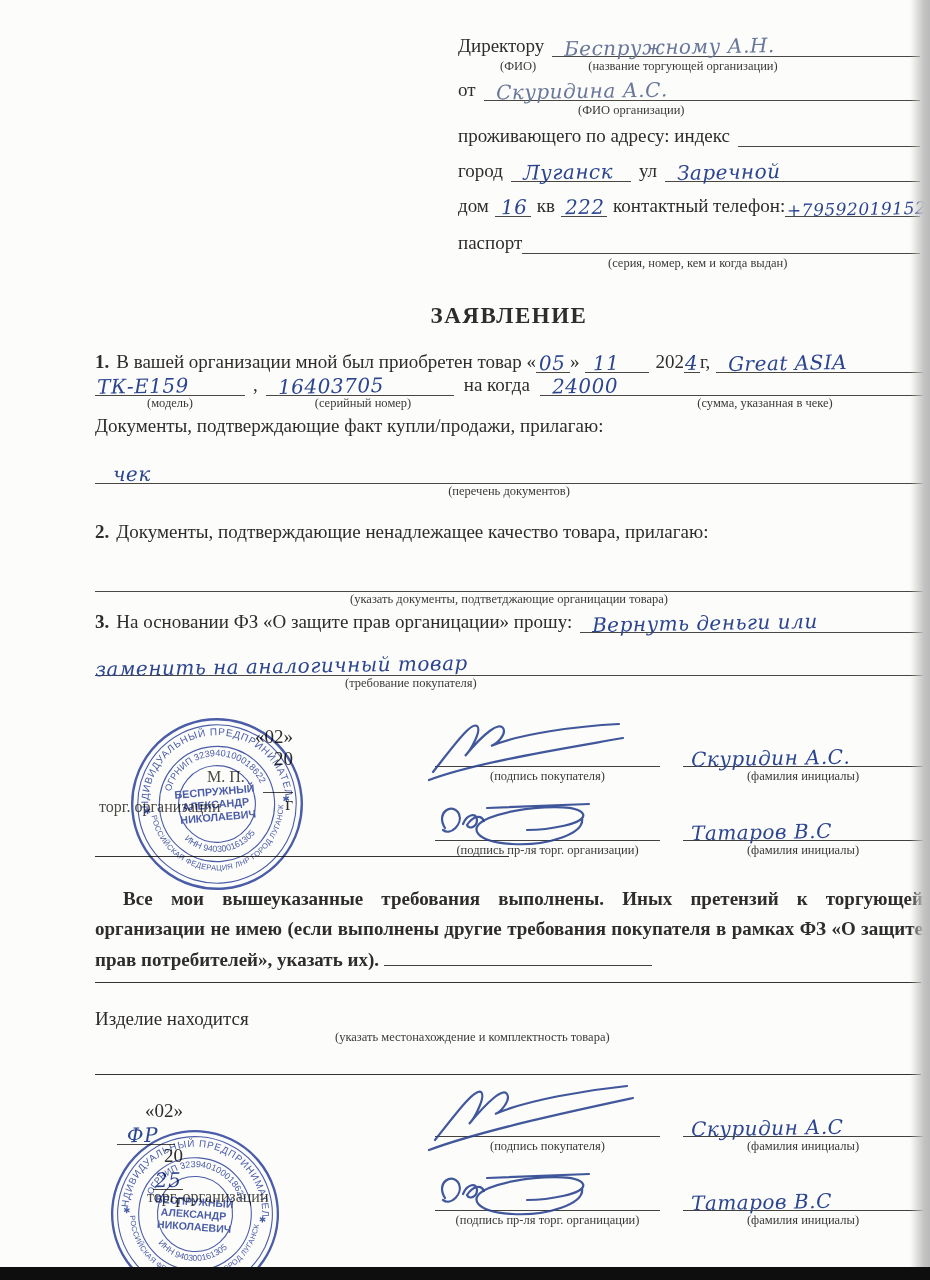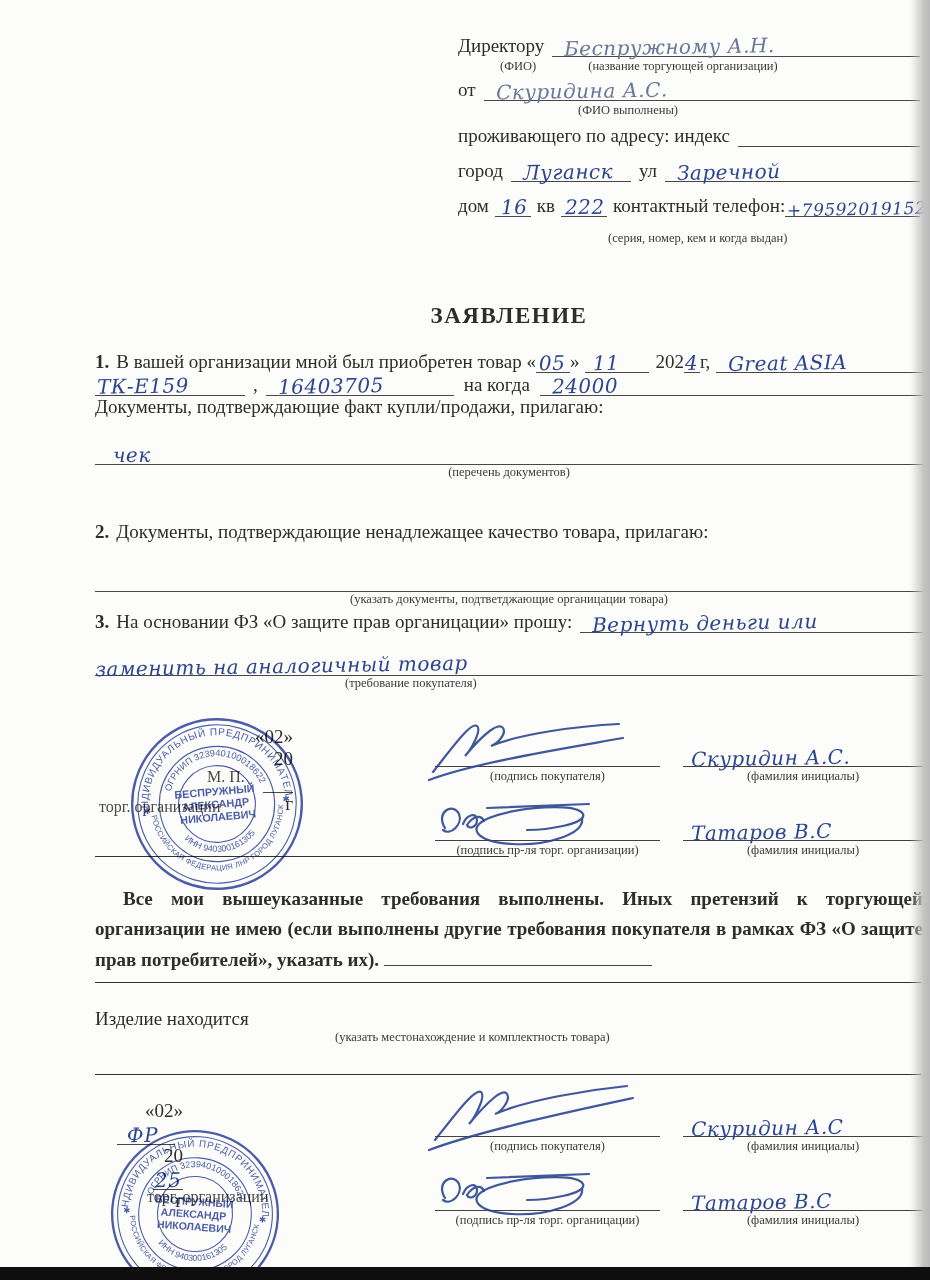--- a/index.html
+++ b/index.html
@@ -69,21 +69,21 @@
       <span class="sub" style="margin-left:42px">(ФИО)</span>
       <span class="sub" style="margin-left:52px">(название торгующей организации)</span>
     </div>
     <div class="row">
       <span class="lbl">от</span>
       <span class="ul grow" style="margin-left:8px">
         <span class="hw hw-gray">Скуридина А.С.</span>
       </span>
     </div>
     <div class="subrow" style="margin-bottom:6px">
-      <span class="sub" style="margin-left:120px">(ФИО выполнены)</span>
+      <span class="sub" style="margin-left:120px">(ФИО организации)</span>
     </div>
     <div class="row" style="margin-bottom:12px">
       <span class="lbl">проживающего по адресу:  индекс</span>
       <span class="ul grow" style="margin-left:8px"></span>
     </div>
     <div class="row" style="margin-bottom:12px">
       <span class="lbl">город</span>
       <span class="ul" style="width:120px;margin:0 8px">
         <span class="hw">Луганск</span>
       </span>
@@ -99,20 +99,24 @@
       </span>
       <span class="lbl">кв</span>
       <span class="ul" style="width:46px;margin:0 6px">
         <span class="hw" style="left:4px">222</span>
       </span>
       <span class="lbl">контактный телефон:</span>
       <span class="ul grow">
         <span class="hw hw-sm" style="left:2px">+79592019152</span>
       </span>
     </div>
+    <div class="row">
+      <span class="lbl">паспорт</span>
+      <span class="ul grow"></span>
+    </div>
     <div class="subrow">
       <span class="sub" style="margin-left:150px">(серия, номер, кем и когда выдан)</span>
     </div>
   </div>
 
   <div class="title">ЗАЯВЛЕНИЕ</div>
 
   <div class="sec" style="top:350px">
     <div class="row">
       <span class="num">1.</span>
@@ -138,20 +142,27 @@
         <span class="hw" style="left:2px">ТК-Е159</span>
       </span>
       <span class="lbl" style="margin:0 8px">,</span>
       <span class="ul" style="width:188px">
         <span class="hw">16403705</span>
       </span>
       <span class="lbl" style="margin:0 10px">на когда</span>
       <span class="ul grow">
         <span class="hw">24000</span>
       </span>
+    </div>
+    <div class="subrow" style="margin-bottom:4px">
+      <span class="sub" style="width:150px;text-align:center">(модель)</span>
+      <span style="width:24px"></span>
+      <span class="sub" style="width:188px;text-align:center">(серийный номер)</span>
+      <span style="width:150px"></span>
+      <span class="sub" style="flex:1;text-align:center">(сумма, указанная в чеке)</span>
     </div>
     <div class="row">
       <span class="lbl">Документы, подтверждающие факт купли/продажи, прилагаю:</span>
     </div>
     <div class="row" style="margin-top:24px">
       <span class="ul grow">
         <span class="hw" style="left:18px">чек</span>
       </span>
     </div>
     <div class="subrow">

